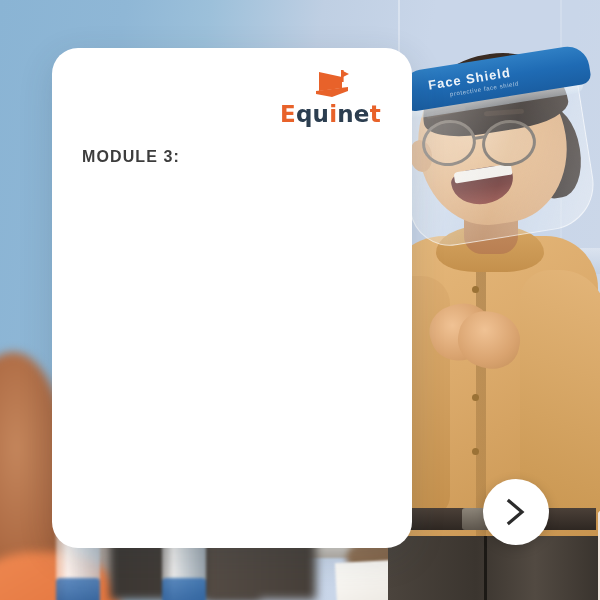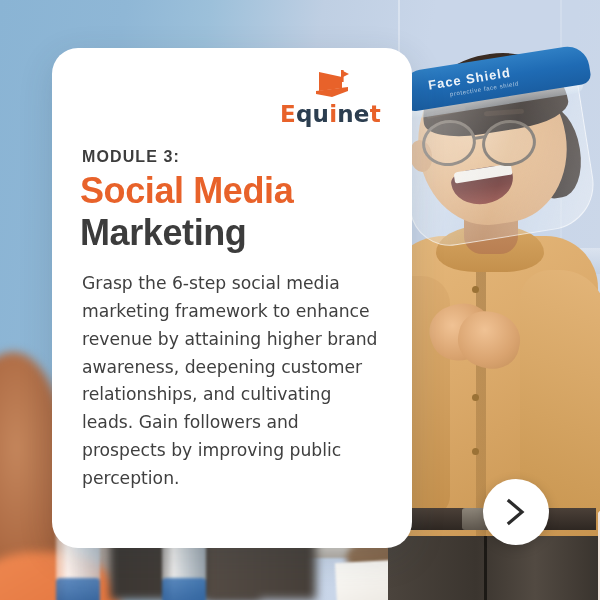--- a/index.html
+++ b/index.html
@@ -416,26 +416,21 @@
         <rect x="29" y="0" width="2.6" height="12" fill="#E8622A"></rect>
         <path d="M31 1 L37 4 L31 7 Z" fill="#E8622A"></path>
       </svg>
       <div class="logo-word">
         <div><span class="lt-orange">E</span><span class="lt-dark">qu</span><span class="lt-orange">i</span><span class="lt-dark">ne</span><span class="lt-orange">t</span></div>
       </div>
     </div>
 
     <div class="eyebrow">MODULE 3:</div>
 
-    <div class="headline">
-      <span class="hl-orange">Social Media</span>
-      <span class="hl-dark">Marketing</span>
-    </div>
-
-    <p class="body-copy">Grasp the 6-step social media marketing framework to enhance revenue by attaining higher brand awareness, deepening customer relationships, and cultivating leads. Gain followers and prospects by improving public perception.</p>
+
 
   </div>
 
   <div class="next-btn">
     <svg width="26" height="30" viewBox="0 0 26 30">
       <path d="M6 4 L19 15 L6 26" fill="none" stroke="#2b2b2b" stroke-width="3.2" stroke-linecap="square" stroke-linejoin="miter"></path>
     </svg>
   </div>
 
 </div>

